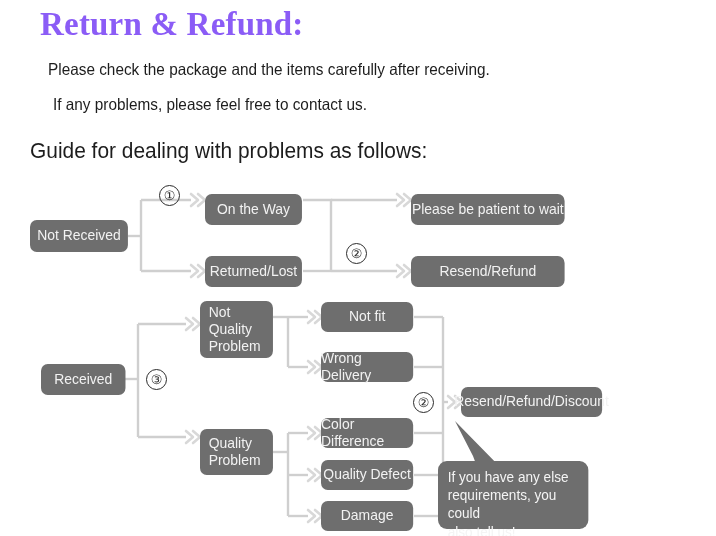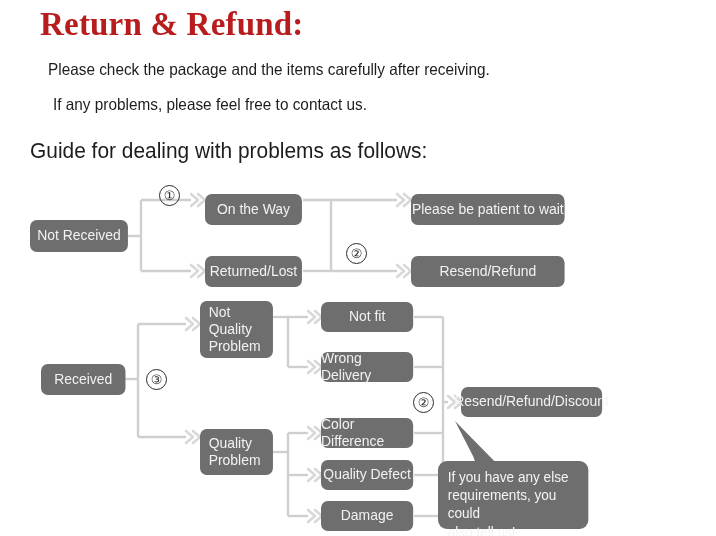--- a/index.html
+++ b/index.html
@@ -10,21 +10,21 @@
     overflow:hidden;
     position:relative;
   }
   #root{position:relative;width:716px;height:536px;}
 
   
   .title{
     position:absolute;left:40px;top:6px;
     font-family:"Liberation Serif", serif;
     font-weight:bold;font-size:33px;letter-spacing:.2px;
-    color:#b91c1c;white-space:nowrap;
+    color:#8b5cf6;white-space:nowrap;
   }
   .sub1{
     position:absolute;left:48px;top:60px;
     font-size:16.5px;color:#1d1d1d;white-space:nowrap;
     transform:scaleX(.93);transform-origin:left top;
   }
   .sub2{
     position:absolute;left:53px;top:95px;
     font-size:16.5px;color:#1d1d1d;white-space:nowrap;
     transform:scaleX(.93);transform-origin:left top;

